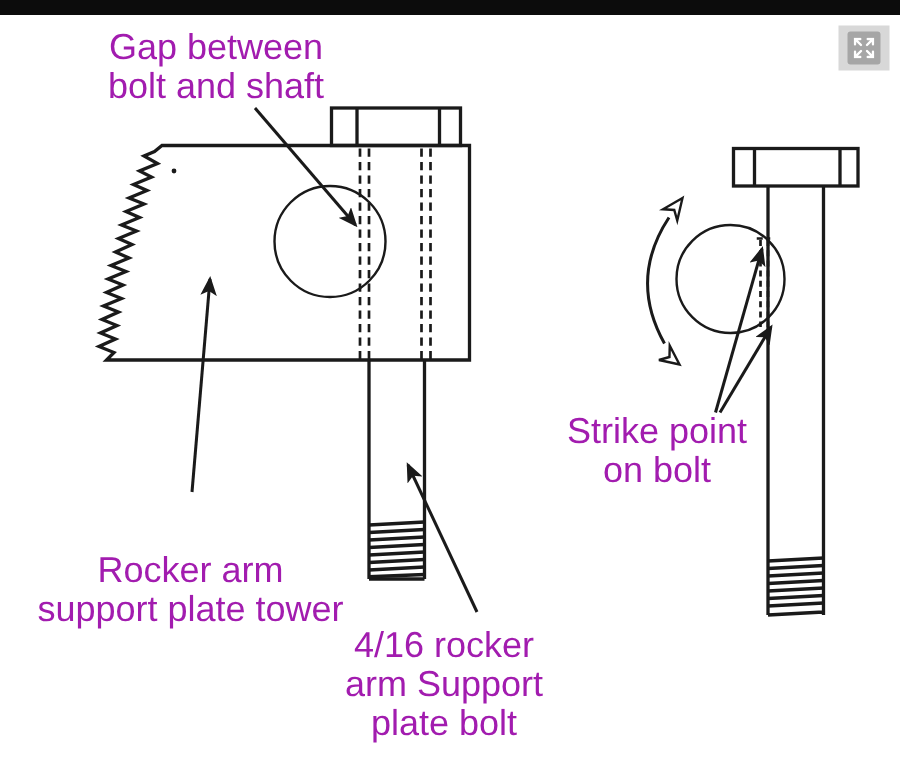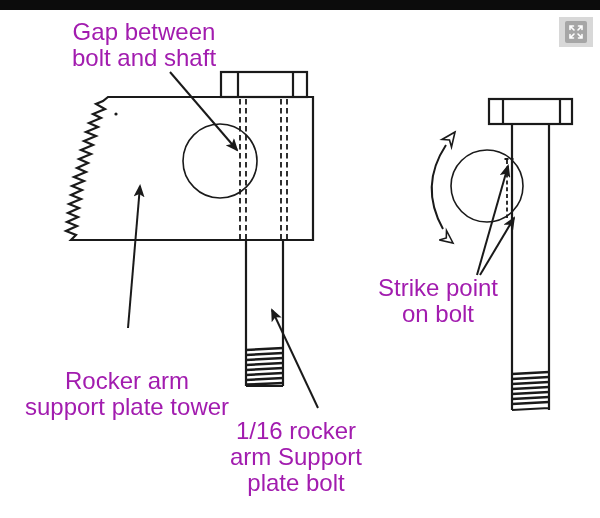--- a/index.html
+++ b/index.html
@@ -146,17 +146,17 @@
   <div class="label lbl-gap">Gap between
 bolt and shaft</div>
 
 
   <div class="label lbl-strike">Strike point
 on bolt</div>
 
   <div class="label lbl-tower">Rocker arm
 support plate tower</div>
 
-  <div class="label lbl-bolt516">1/16 rocker
+  <div class="label lbl-bolt516">4/16 rocker
 arm Support
 plate bolt</div>
 
 </div>
 
 </body></html>

